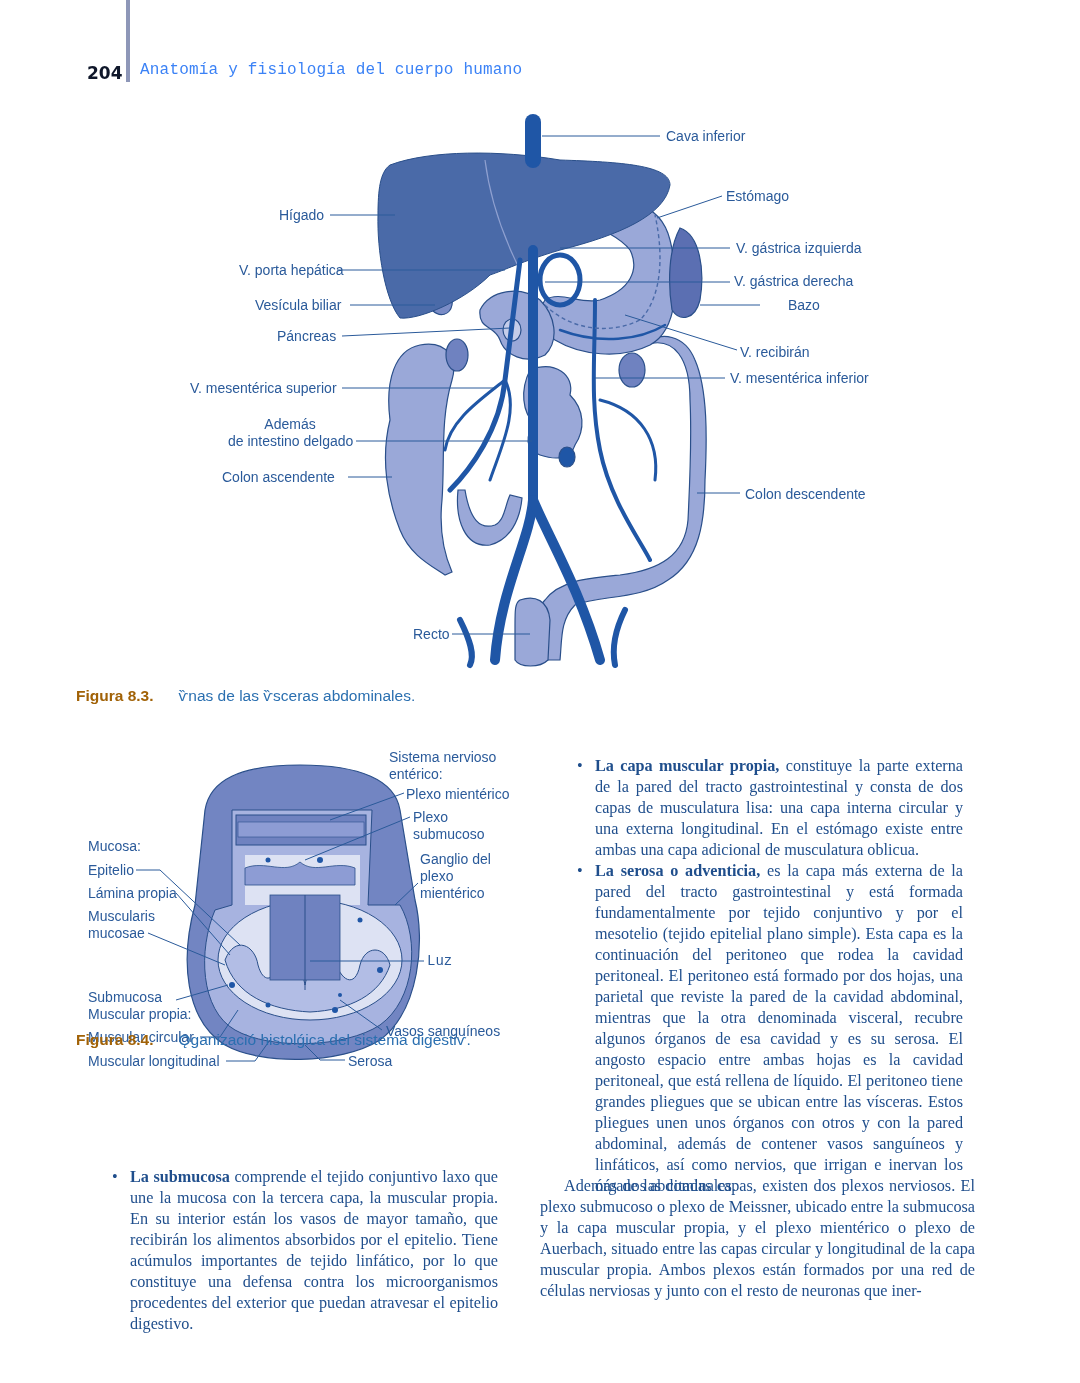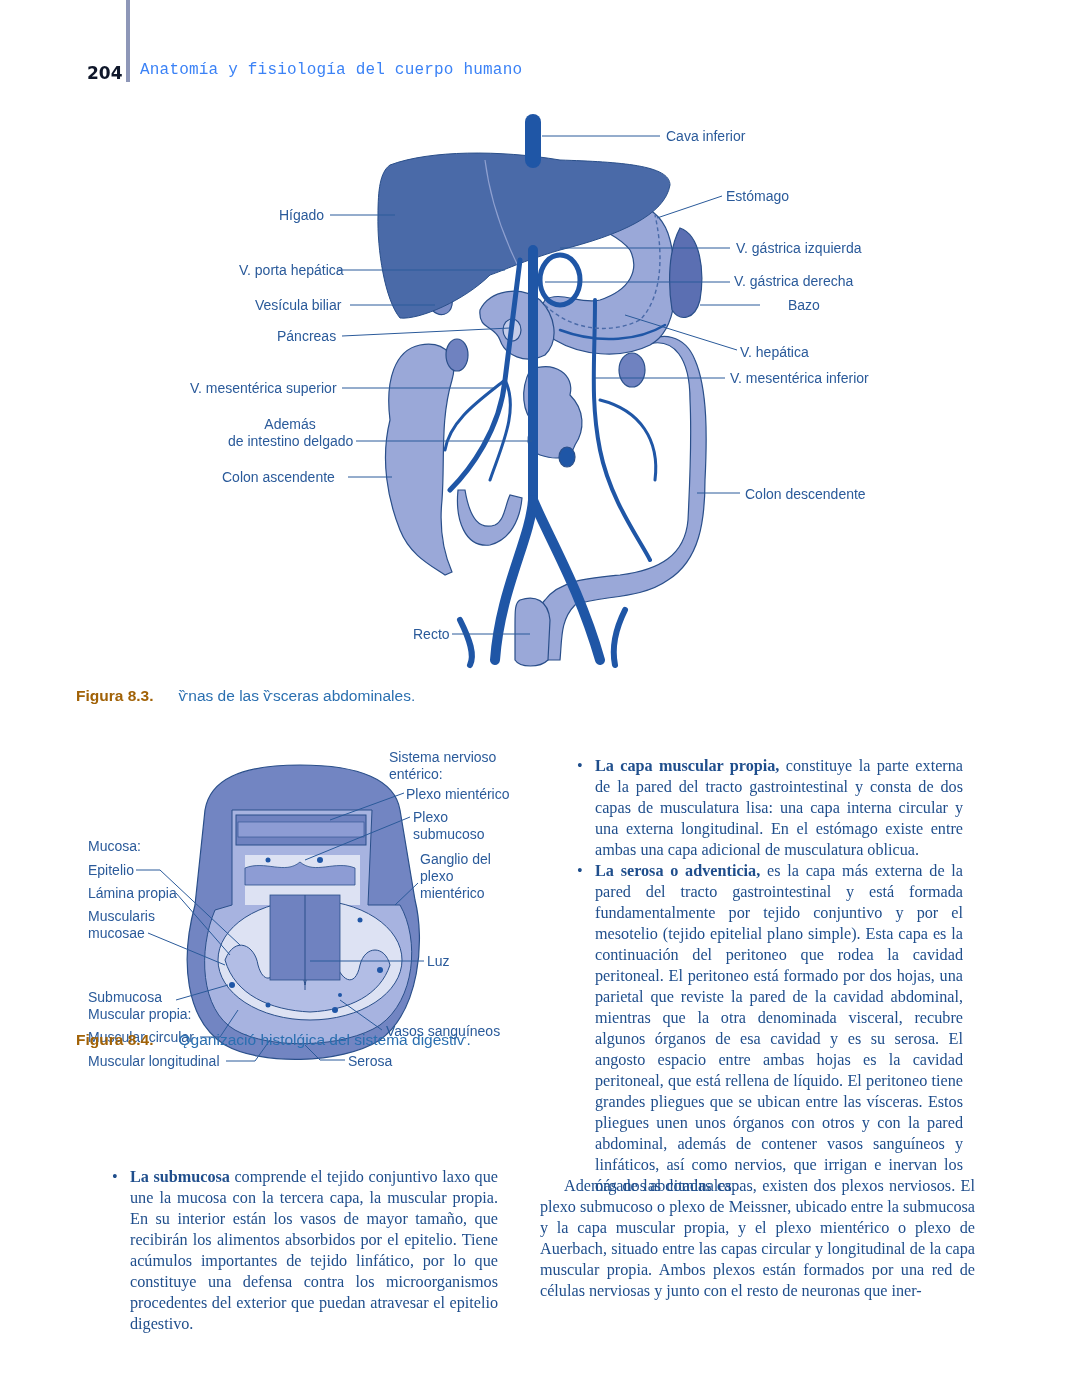--- a/index.html
+++ b/index.html
@@ -97,21 +97,21 @@
 
 <div class="lbl" style="left:666px;top:128px;">Cava inferior</div>
 <div class="lbl" style="left:726px;top:188px;">Estómago</div>
 <div class="lbl" style="left:279px;top:207px;">Hígado</div>
 <div class="lbl" style="left:736px;top:240px;">V. gástrica izquierda</div>
 <div class="lbl" style="left:227px;top:262px;margin-left:12px;">V. porta hepática</div>
 <div class="lbl" style="left:734px;top:273px;">V. gástrica derecha</div>
 <div class="lbl" style="left:255px;top:297px;">Vesícula biliar</div>
 <div class="lbl" style="left:788px;top:297px;">Bazo</div>
 <div class="lbl" style="left:277px;top:328px;">Páncreas</div>
-<div class="lbl" style="left:740px;top:344px;">V. hepática</div>
+<div class="lbl" style="left:740px;top:344px;">V. recibirán</div>
 <div class="lbl" style="left:190px;top:380px;">V. mesentérica superior</div>
 <div class="lbl" style="left:730px;top:370px;">V. mesentérica inferior</div>
 <div class="lbl c" style="left:228px;top:416px;width:124px;">
   <div>Además</div>
   <div>de intestino delgado</div>
 </div>
 <div class="lbl" style="left:222px;top:469px;">Colon ascendente</div>
 <div class="lbl" style="left:745px;top:486px;">Colon descendente</div>
 <div class="lbl" style="left:413px;top:626px;">Recto</div>
 
@@ -178,21 +178,21 @@
   <div>plexo</div>
   <div>mientérico</div>
 </div>
 <div class="lbl" style="left:88px;top:838px;">Mucosa:</div>
 <div class="lbl" style="left:88px;top:862px;">Epitelio</div>
 <div class="lbl" style="left:88px;top:885px;">Lámina propia</div>
 <div class="lbl" style="left:88px;top:908px;">
   <div>Muscularis</div>
   <div>mucosae</div>
 </div>
-<div class="lbl" style="left:427px;top:953px;">Luz</div>
+<div class="lbl" style="left:427px;top:953px;font-family:Liberation Mono, monospace;">Luz</div>
 <div class="lbl" style="left:88px;top:989px;">Submucosa</div>
 <div class="lbl" style="left:88px;top:1006px;">Muscular propia:</div>
 <div class="lbl" style="left:88px;top:1029px;">Muscular circular</div>
 <div class="lbl" style="left:386px;top:1023px;">Vasos sanguíneos</div>
 <div class="lbl" style="left:88px;top:1053px;">Muscular longitudinal</div>
 <div class="lbl" style="left:348px;top:1053px;">Serosa</div>
 
 <div class="caption" style="left:76px;top:1031px;">
   <b>Figura 8.4.</b><span>Ǫganizació histolǵica del sistema digestiѵ.</span>
 </div>

